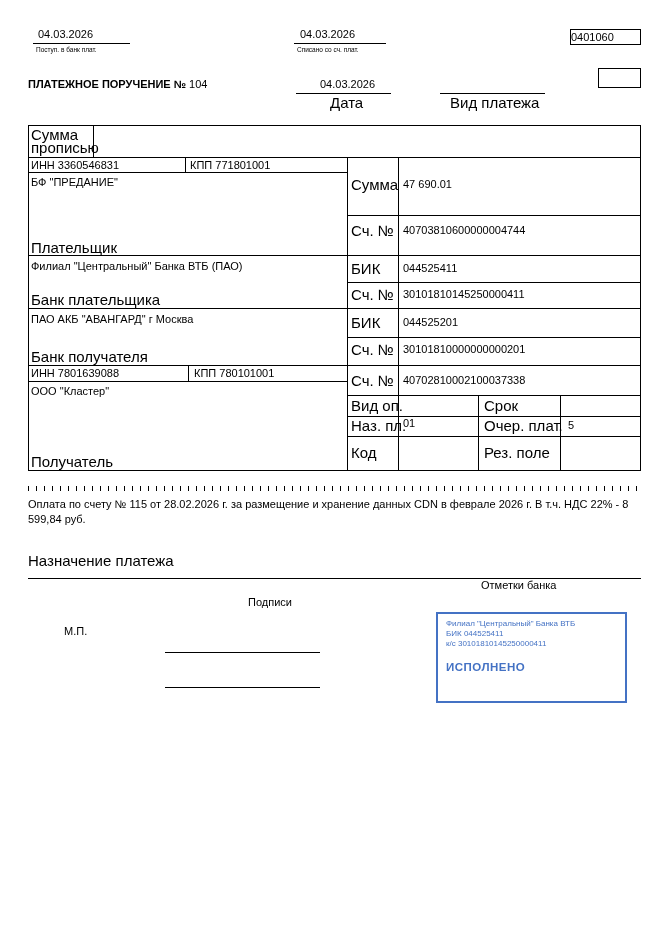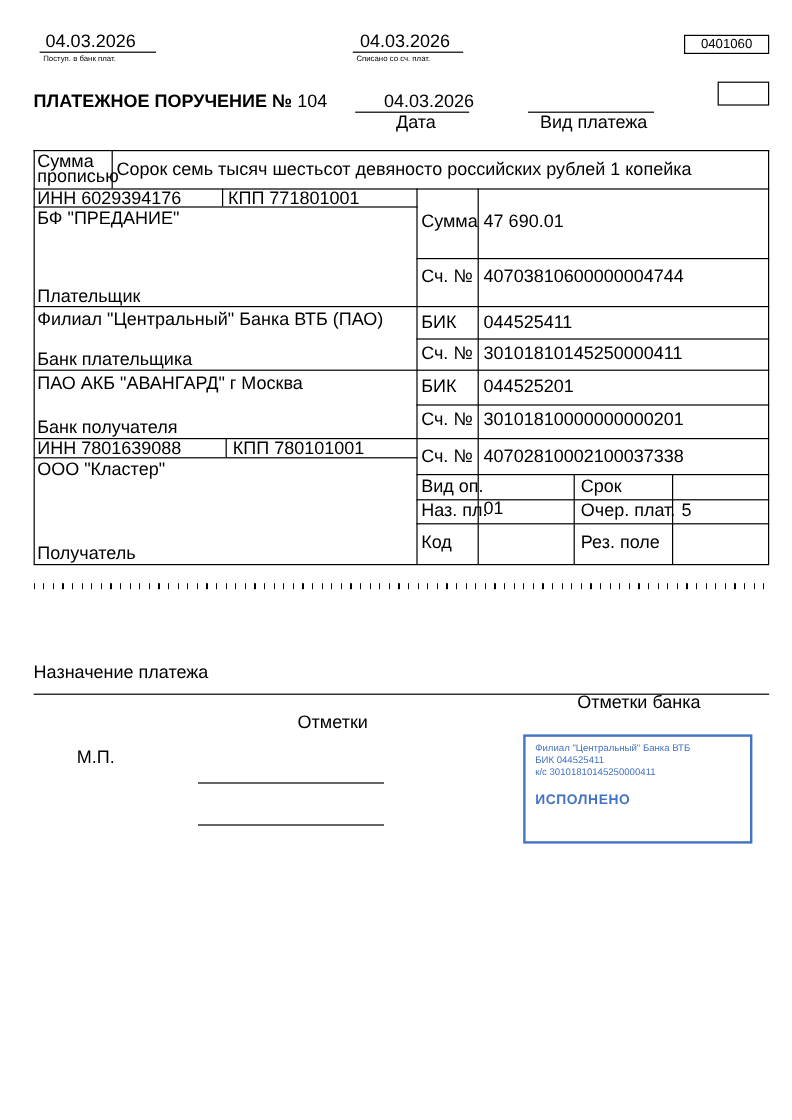--- a/index.html
+++ b/index.html
@@ -1,26 +1,26 @@
 <!DOCTYPE html>
 <html style="--stamp: #4472c4;"><head>
 <meta charset="utf-8">
 <style>
   * { margin:0; padding:0; box-sizing:border-box; }
   html,body { background:#ffffff; }
   body { font-family:"Liberation Sans", sans-serif; color:#000; }
   .page { position:relative; width:660px; height:933px; background:#fff; overflow:hidden; }
   .hl { position:absolute; height:1px; background:#000; }
   .vl { position:absolute; width:1px; background:#000; }
-  .t  { position:absolute; font-size:15px; line-height:13px; white-space:nowrap; }
+  .t  { position:absolute; font-size:11px; line-height:13px; white-space:nowrap; }
   .lbl{ font-size:15px; }
   .tiny{ font-size:6.5px; line-height:8px; }
   .bold{ font-weight:bold; }
   .wrap{ white-space:normal; }
-  .box { position:absolute; border:1px solid #000; display:flex; align-items:center; justify-content:center; font-size:11px; }
+  .box { position:absolute; border:1px solid #000; display:flex; align-items:center; font-size:11px; }
   .ticks { position:absolute; height:5px;
            background:repeating-linear-gradient(90deg,#000 0,#000 1px,transparent 1px,transparent 8px); }
   .stamp { position:absolute; left:436px; top:612px; width:191px; height:91px;
            border:2px solid var(--stamp,#4472c4); color:var(--stamp,#4472c4);
            padding:5px 8px; font-size:8px; line-height:10px; }
   .stamp .s-status { font-size:11.5px; line-height:13px; font-weight:bold; margin-top:12px; letter-spacing:.5px; }
   .stamp .s-date { margin-top:8px; padding-top:4px; border-top:1px solid var(--stamp,#4472c4); }
 </style>
 </head>
 <body>
@@ -71,23 +71,22 @@
     <div class="vl" style="left:93px;top:125px;height:32px"></div>
     <div class="vl" style="left:347px;top:157px;height:313px"></div>
     <div class="vl" style="left:398px;top:157px;height:313px"></div>
     <div class="vl" style="left:185px;top:157px;height:15px"></div>
     <div class="vl" style="left:188px;top:365px;height:16px"></div>
     <div class="vl" style="left:478px;top:395px;height:75px"></div>
     <div class="vl" style="left:560px;top:395px;height:75px"></div>
   </div>
 
   <div class="t lbl wrap" style="left:31px;top:128px;width:58px">Сумма прописью</div>
-  <div class="t" style="left:97px;top:135px">Сорок семь тысяч шестьсот девяносто российских рублей 1 копейка</div>
 
-  <div class="t" style="left:31px;top:159px">ИНН 6029394176</div>
+  <div class="t" style="left:31px;top:159px">ИНН 3360546831</div>
   <div class="t" style="left:190px;top:159px">КПП 771801001</div>
   <div class="t" style="left:31px;top:176px">БФ "ПРЕДАНИЕ"</div>
   <div class="t lbl" style="left:31px;top:241px">Плательщик</div>
 
   <div class="t lbl" style="left:351px;top:178px">Сумма</div>
   <div class="t" style="left:403px;top:178px">47 690.01</div>
   <div class="t lbl" style="left:351px;top:224px">Сч. №</div>
   <div class="t" style="left:403px;top:224px">40703810600000004744</div>
 
   <div class="t" style="left:31px;top:260px">Филиал "Центральный" Банка ВТБ (ПАО)</div>
@@ -118,24 +117,25 @@
 
   <div class="t lbl" style="left:351px;top:419px">Наз. пл.</div>
   <div class="t lbl" style="left:484px;top:419px">Очер. плат.</div>
   <div class="t" style="left:568px;top:419px">5</div>
 
   <div class="t lbl" style="left:351px;top:446px">Код</div>
   <div class="t lbl" style="left:484px;top:446px">Рез. поле</div>
 
   <div class="ticks" style="left:28px;top:486px;width:613px"></div>
 
+  <div class="t wrap" style="left:28px;top:497px;width:612px;line-height:15px">Оплата по счету № 115 от 28.02.2026 г. за размещение и хранение данных CDN в феврале 2026 г. В т.ч. НДС 22% - 8 599,84 руб.</div>
   <div class="hl" style="left:28px;top:578px;width:613px"></div>
   <div class="t lbl" style="left:28px;top:554px">Назначение платежа</div>
 
-  <div class="t" style="left:248px;top:596px">Отметки</div>
+  <div class="t" style="left:248px;top:596px">Подписи</div>
   <div class="t" style="left:481px;top:579px">Отметки банка</div>
   <div class="t" style="left:64px;top:625px">М.П.</div>
   <div class="hl" style="left:165px;top:652px;width:155px"></div>
   <div class="hl" style="left:165px;top:687px;width:155px"></div>
 
   <div class="stamp">
     <div>Филиал "Центральный" Банка ВТБ</div>
     <div>БИК 044525411</div>
     <div>к/с 30101810145250000411</div>
     <div class="s-status">ИСПОЛНЕНО</div>

